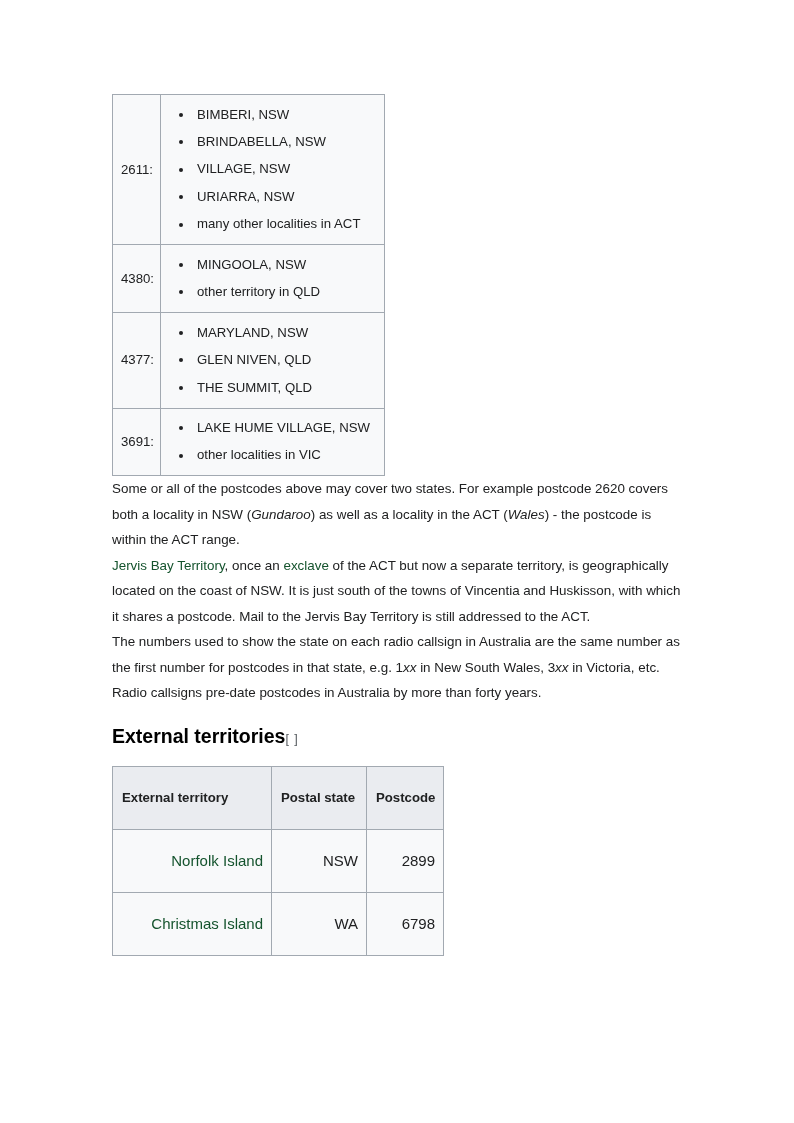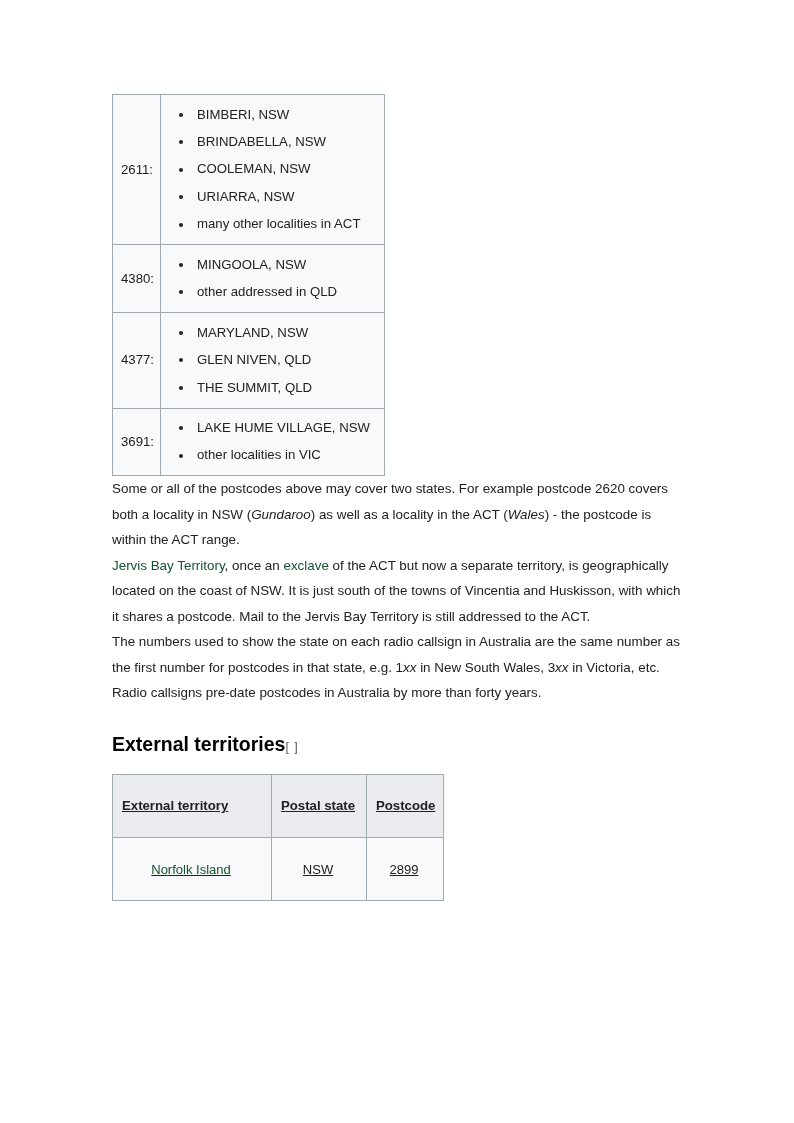--- a/index.html
+++ b/index.html
@@ -95,62 +95,61 @@
   .p-gap-3 { margin-top: 18px; }
 
   a.wlink {
     color: #14532d;
     text-decoration: none;
   }
   i, .ital { }
 
   
   h2.section-heading {
-    margin: 26px 0 0 0;
+    margin: 18px 0 0 0;
     padding: 0;
     font-size: 19.5px;
     font-weight: bold;
     line-height: 1.25;
     color: #000000;
     border: 0;
   }
   h2.section-heading .edit-bracket {
     font-size: 12.5px;
     font-weight: normal;
     color: #54595d;
     letter-spacing: 1px;
     vertical-align: baseline;
   }
 
   
   table.territory-table {
     table-layout: fixed;
     width: 331px;
     margin-top: 18px;
-    text-decoration: underline;
   }
   table.territory-table col.c-terr { width: 159px; }
   table.territory-table col.c-state { width: 95px; }
   table.territory-table col.c-post { width: 77px; }
 
   table.territory-table th {
     background: #eaecf0;
     font-weight: bold;
     text-align: left;
     padding: 10px 8px 10px 9px;
     height: 42px;
     font-size: 13.2px;
     color: #202122;
   }
   table.territory-table td {
     background: #f8f9fa;
-    text-align: center;
+    text-align: right;
     padding: 10px 8px 10px 6px;
     height: 42px;
-    font-size: 13px;
+    font-size: 15px;
     color: #202122;
   }
 </style>
 </head>
 <body>
 
 <div class="page">
 
   <table class="wikitable postcode-table">
     <colgroup>
@@ -159,33 +158,33 @@
       </colgroup>
     <tbody>
 
 
       <tr>
         <td class="code-cell">2611:</td>
         <td class="list-cell">
           <ul>
             <li>BIMBERI, NSW</li>
             <li>BRINDABELLA, NSW</li>
-            <li>COOLEMAN, NSW</li>
+            <li>VILLAGE, NSW</li>
             <li>URIARRA, NSW</li>
             <li>many other localities in ACT</li>
           </ul>
         </td>
       </tr>
 
       <tr>
         <td class="code-cell">4380:</td>
         <td class="list-cell">
           <ul>
             <li>MINGOOLA, NSW</li>
-            <li>other addressed in QLD</li>
+            <li>other territory in QLD</li>
           </ul>
         </td>
       </tr>
 
       <tr>
         <td class="code-cell">4377:</td>
         <td class="list-cell">
           <ul>
             <li>MARYLAND, NSW</li>
             <li>GLEN NIVEN, QLD</li>
@@ -228,16 +227,21 @@
         <th>Postal state</th>
         <th>Postcode</th>
       </tr>
     </thead>
     <tbody>
       <tr>
         <td><a class="wlink" href="#">Norfolk Island</a></td>
         <td>NSW</td>
         <td>2899</td>
       </tr>
+      <tr>
+        <td><a class="wlink" href="#">Christmas Island</a></td>
+        <td>WA</td>
+        <td>6798</td>
+      </tr>
     </tbody>
   </table>
 
 </div>
 
 </body></html>

